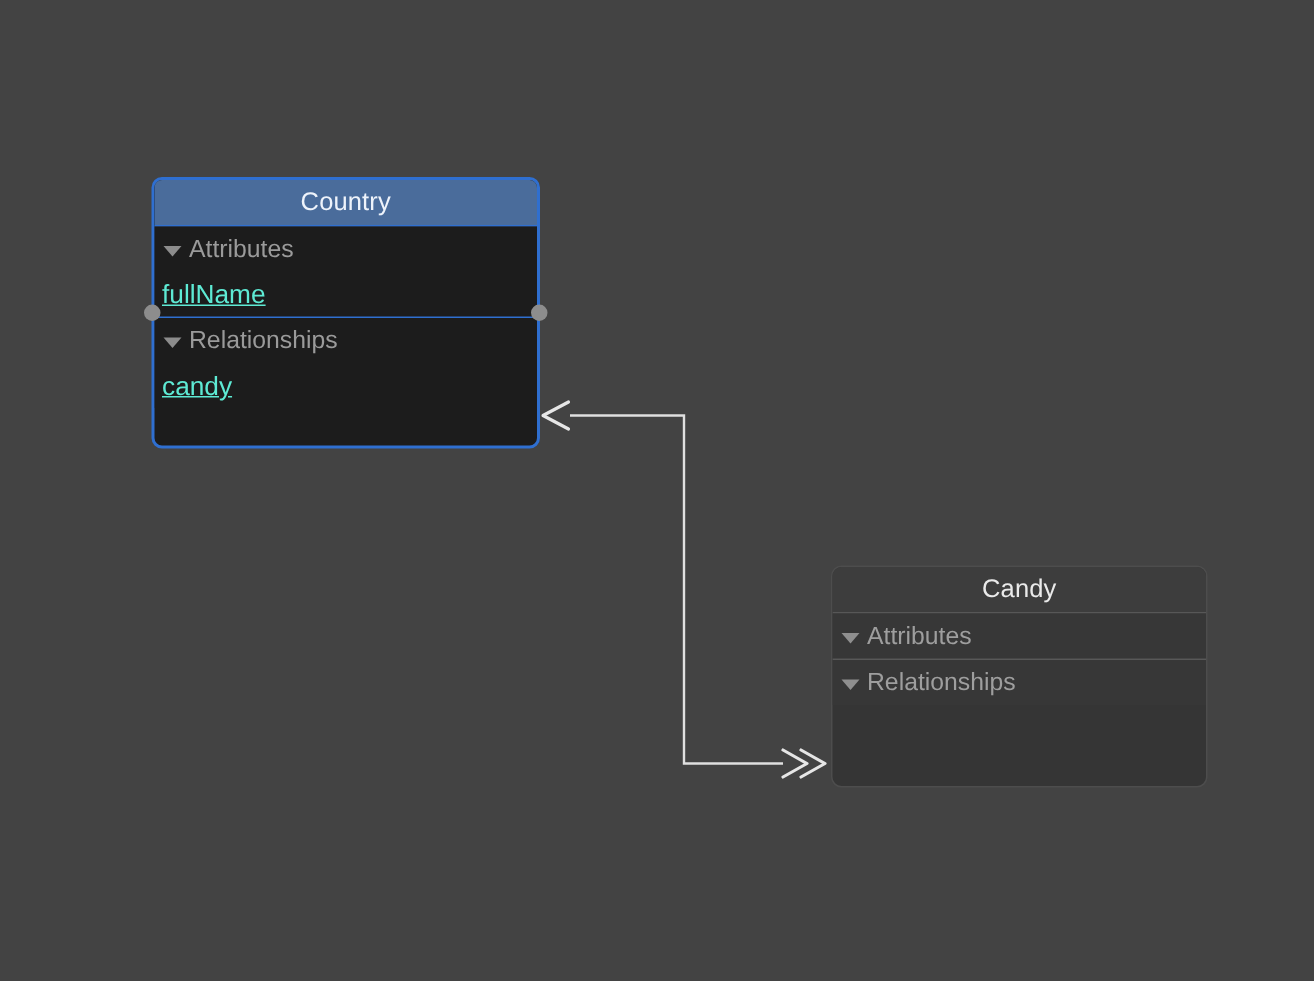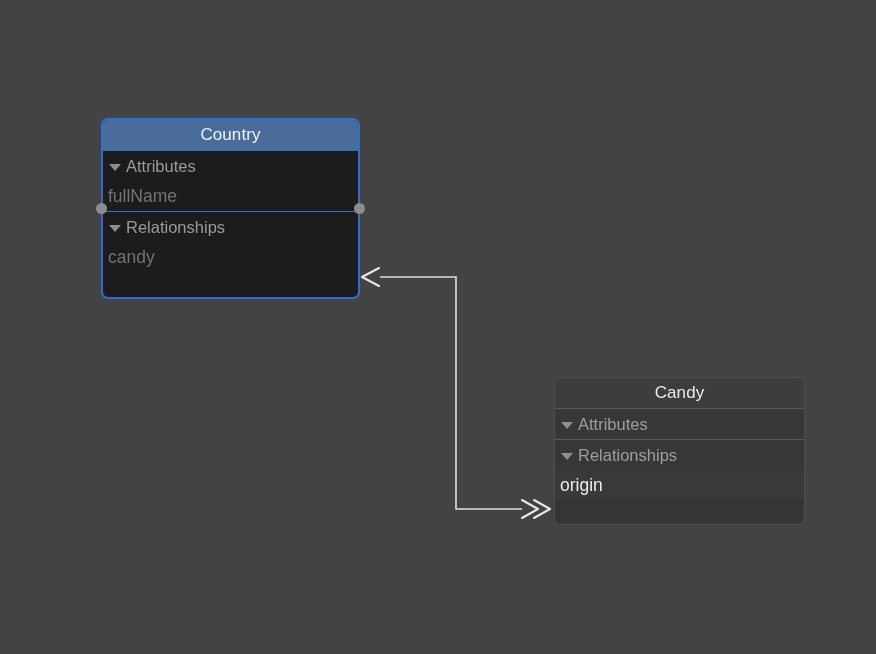--- a/index.html
+++ b/index.html
@@ -89,22 +89,23 @@
     background: #4a6c9b;
     color: #eef3fb;
     border-bottom: 1px solid #2f6fd0;
   }
   .entity.selected .section-head {
     color: #9a9a9a;
     background: #1c1c1c;
   }
   .entity.selected .section-head .tri { border-top: 7px solid #8c8c8c; }
   .entity.selected .row {
-    color: #737373;
+    color: #5eead4;
     background: #1c1c1c;
+    text-decoration: underline;
   }
   .entity.selected .sep {
     height: 1px;
     background: #2f6fd0;
     width: 100%;
   }
 
   
   .entity.plain {
     border: 1px solid #4d4d4d;
@@ -190,16 +191,15 @@
     </div>
 
 
     <div class="sep"></div>
 
     <div class="section-head">
       <span class="tri"></span>
       <span>Relationships</span>
     </div>
 
-    <div class="row">origin</div>
   </div>
 
 </div>
 
 </body></html>

